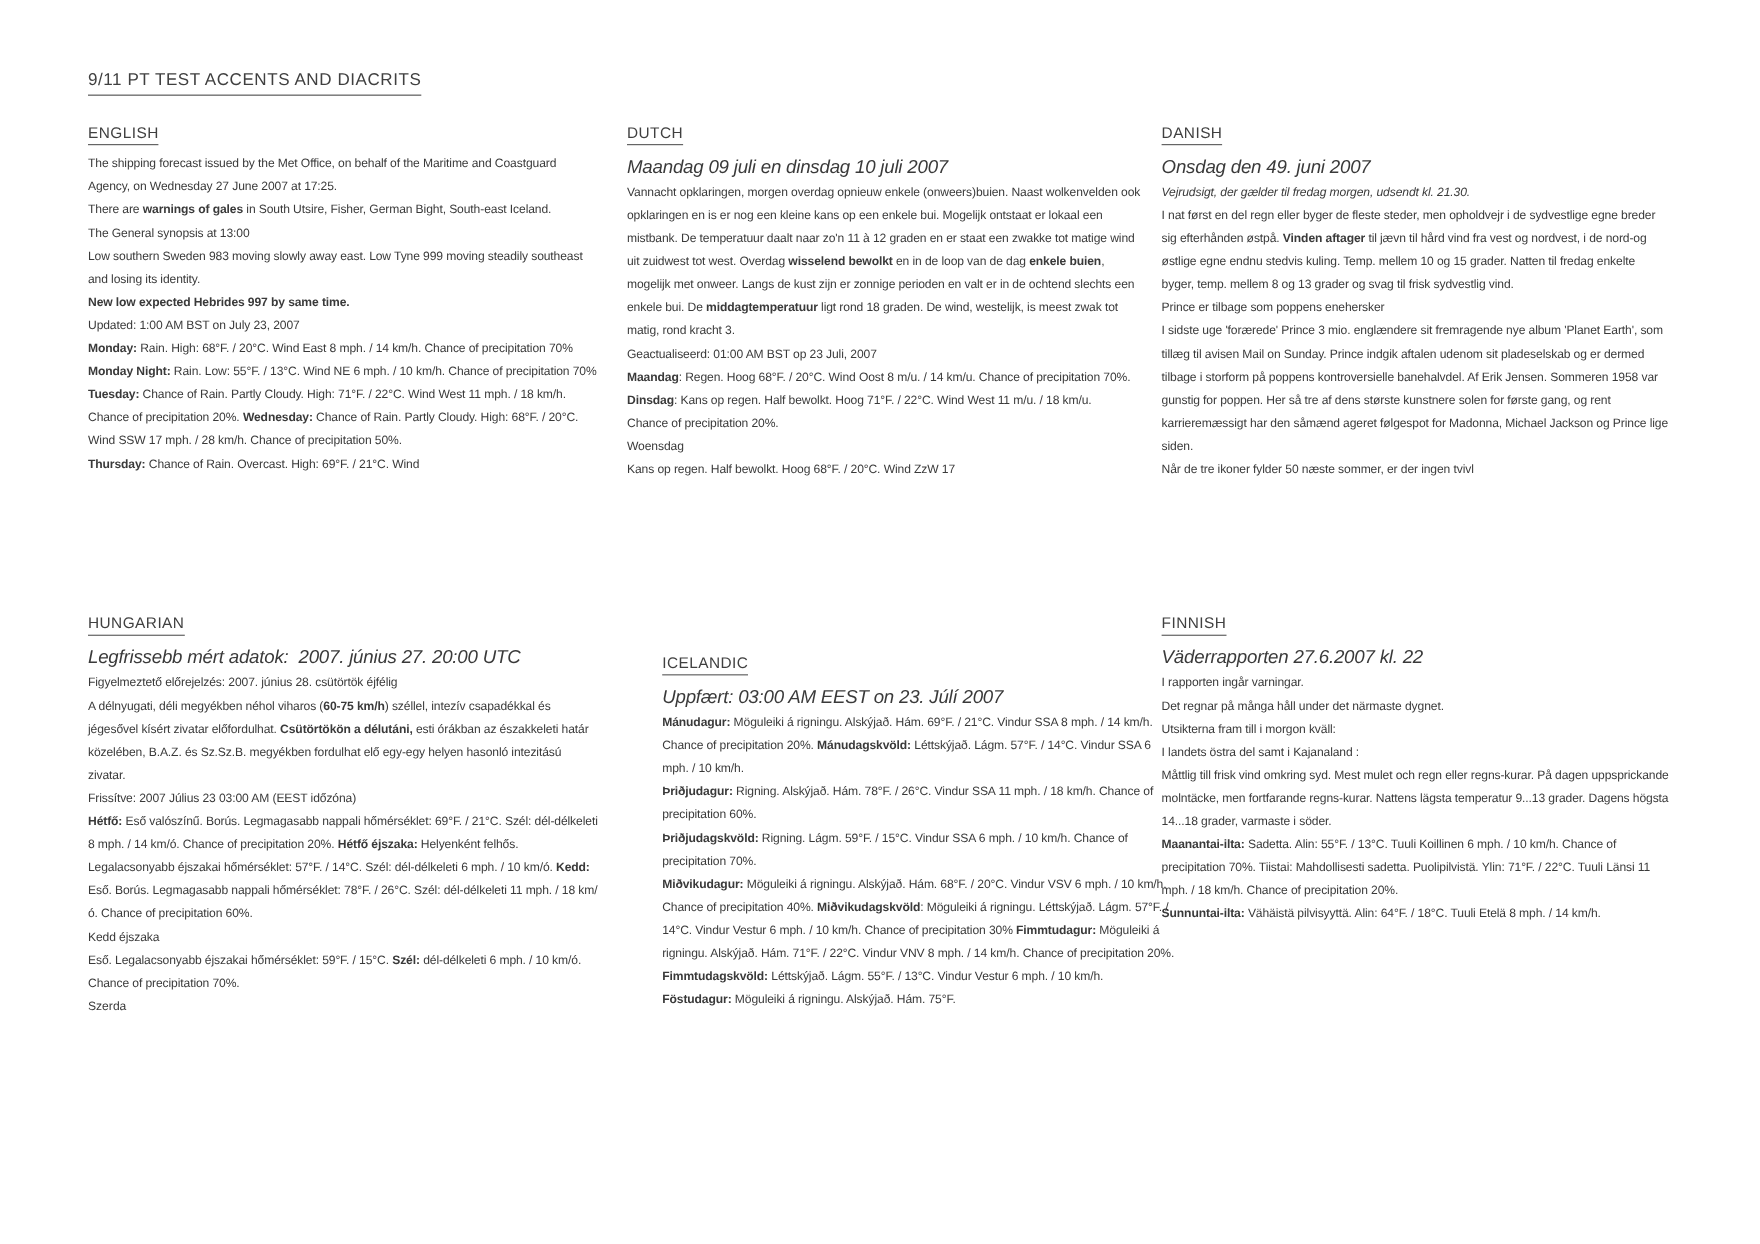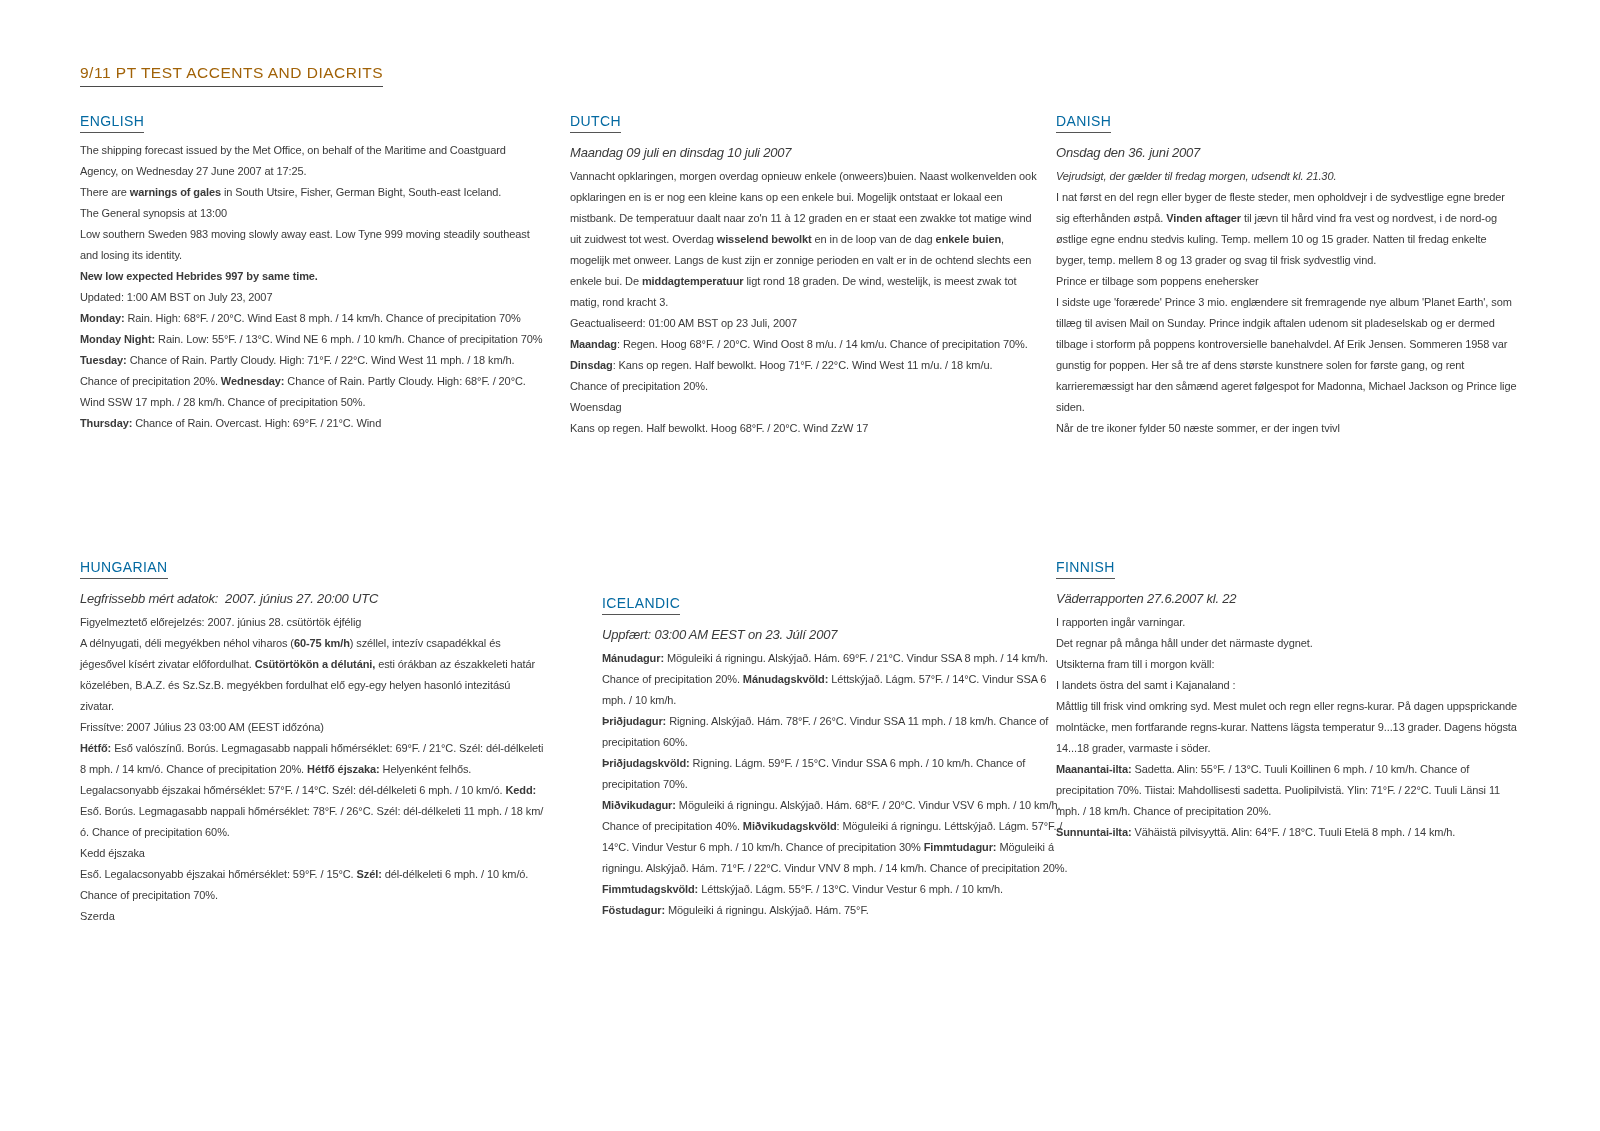--- a/index.html
+++ b/index.html
@@ -13,52 +13,52 @@
     overflow:hidden;
   }
   .doc-title {
     position:absolute;
     left:80px;
     top:64px;
     margin:0;
     font-size:15.5px;
     font-weight:400;
     letter-spacing:.5px;
-    color:#a16207;
+    color:#404040;
     display:inline-block;
     border-bottom:1.6px solid #4a4a4a;
     padding-bottom:4px;
     white-space:nowrap;
   }
   .col { position:absolute; }
   .col-english   { left:80px;   top:112px; width:465px; }
   .col-dutch     { left:570px;  top:112px; width:470px; }
   .col-danish    { left:1056px; top:112px; width:462px; }
   .col-hungarian { left:80px;   top:558px; width:465px; }
   .col-icelandic { left:602px;  top:558px; width:470px;margin-top:36px; }
   .col-finnish   { left:1056px; top:558px; width:462px; }
   .lang {
     margin:0 0 7px 0;
     font-size:14px;
     font-weight:400;
     letter-spacing:.4px;
-    color:#0369a1;
+    color:#404040;
     display:inline-block;
     border-bottom:1.5px solid #555;
     padding-bottom:3px;
   }
   .body p {
     margin:0;
     font-size:11px;
     line-height:21px;
     letter-spacing:-0.1px;
     color:#3a3a3a;
   }
   .body p.intro {
-    font-size:13px;
+    font-size:17px;
     line-height:26px;
     font-style:italic;
     letter-spacing:-0.2px;
   }
   .b { font-weight:700; }
   .i { font-style:italic;margin-top:12px; }
   .serif { font-family:Liberation Sans, sans-serif; letter-spacing:0; }
 </style>
 </head>
 <body>
@@ -90,21 +90,21 @@
         <p><span class="b">Dinsdag</span><span>: Kans op regen. Half bewolkt. Hoog 71°F. / 22°C. Wind West 11 m/u. / 18 km/u.</span></p>
         <p><span>Chance of precipitation 20%.</span></p>
         <p><span>Woensdag</span></p>
         <p><span>Kans op regen. Half bewolkt. Hoog 68°F. / 20°C. Wind ZzW 17</span></p>
       </div>
   </section>
 
   <section class="col col-danish">
     <h2 class="lang">DANISH</h2>
     <div class="body">
-        <p class="intro"><span>Onsdag den 36. juni 2007</span></p>
+        <p class="intro"><span>Onsdag den 49. juni 2007</span></p>
         <p><span class="i">Vejrudsigt, der gælder til fredag morgen, udsendt kl. 21.30.</span></p>
         <p><span>I nat først en del regn eller byger de fleste steder, men opholdvejr i de sydvestlige egne breder sig efterhånden østpå. </span><span class="b">Vinden aftager</span><span> til jævn til hård vind fra vest og nordvest, i de nord-og østlige egne endnu stedvis kuling. Temp. mellem 10 og 15 grader. Natten til fredag enkelte byger, temp. mellem 8 og 13 grader og svag til frisk sydvestlig vind.</span></p>
         <p><span>Prince er tilbage som poppens enehersker</span></p>
         <p><span>I sidste uge 'forærede' Prince 3 mio. englændere sit fremragende nye album 'Planet Earth', som tillæg til avisen Mail on Sunday. Prince indgik aftalen udenom sit pladeselskab og er dermed tilbage i storform på poppens kontroversielle banehalvdel. Af Erik Jensen. Sommeren 1958 var gunstig for poppen. Her så tre af dens største kunstnere solen for første gang, og rent karrieremæssigt har den såmænd ageret følgespot for Madonna, Michael Jackson og Prince lige siden.</span></p>
         <p><span>Når de tre ikoner fylder 50 næste sommer, er der ingen tvivl</span></p>
       </div>
   </section>
 
   <section class="col col-hungarian">
     <h2 class="lang">HUNGARIAN</h2>

